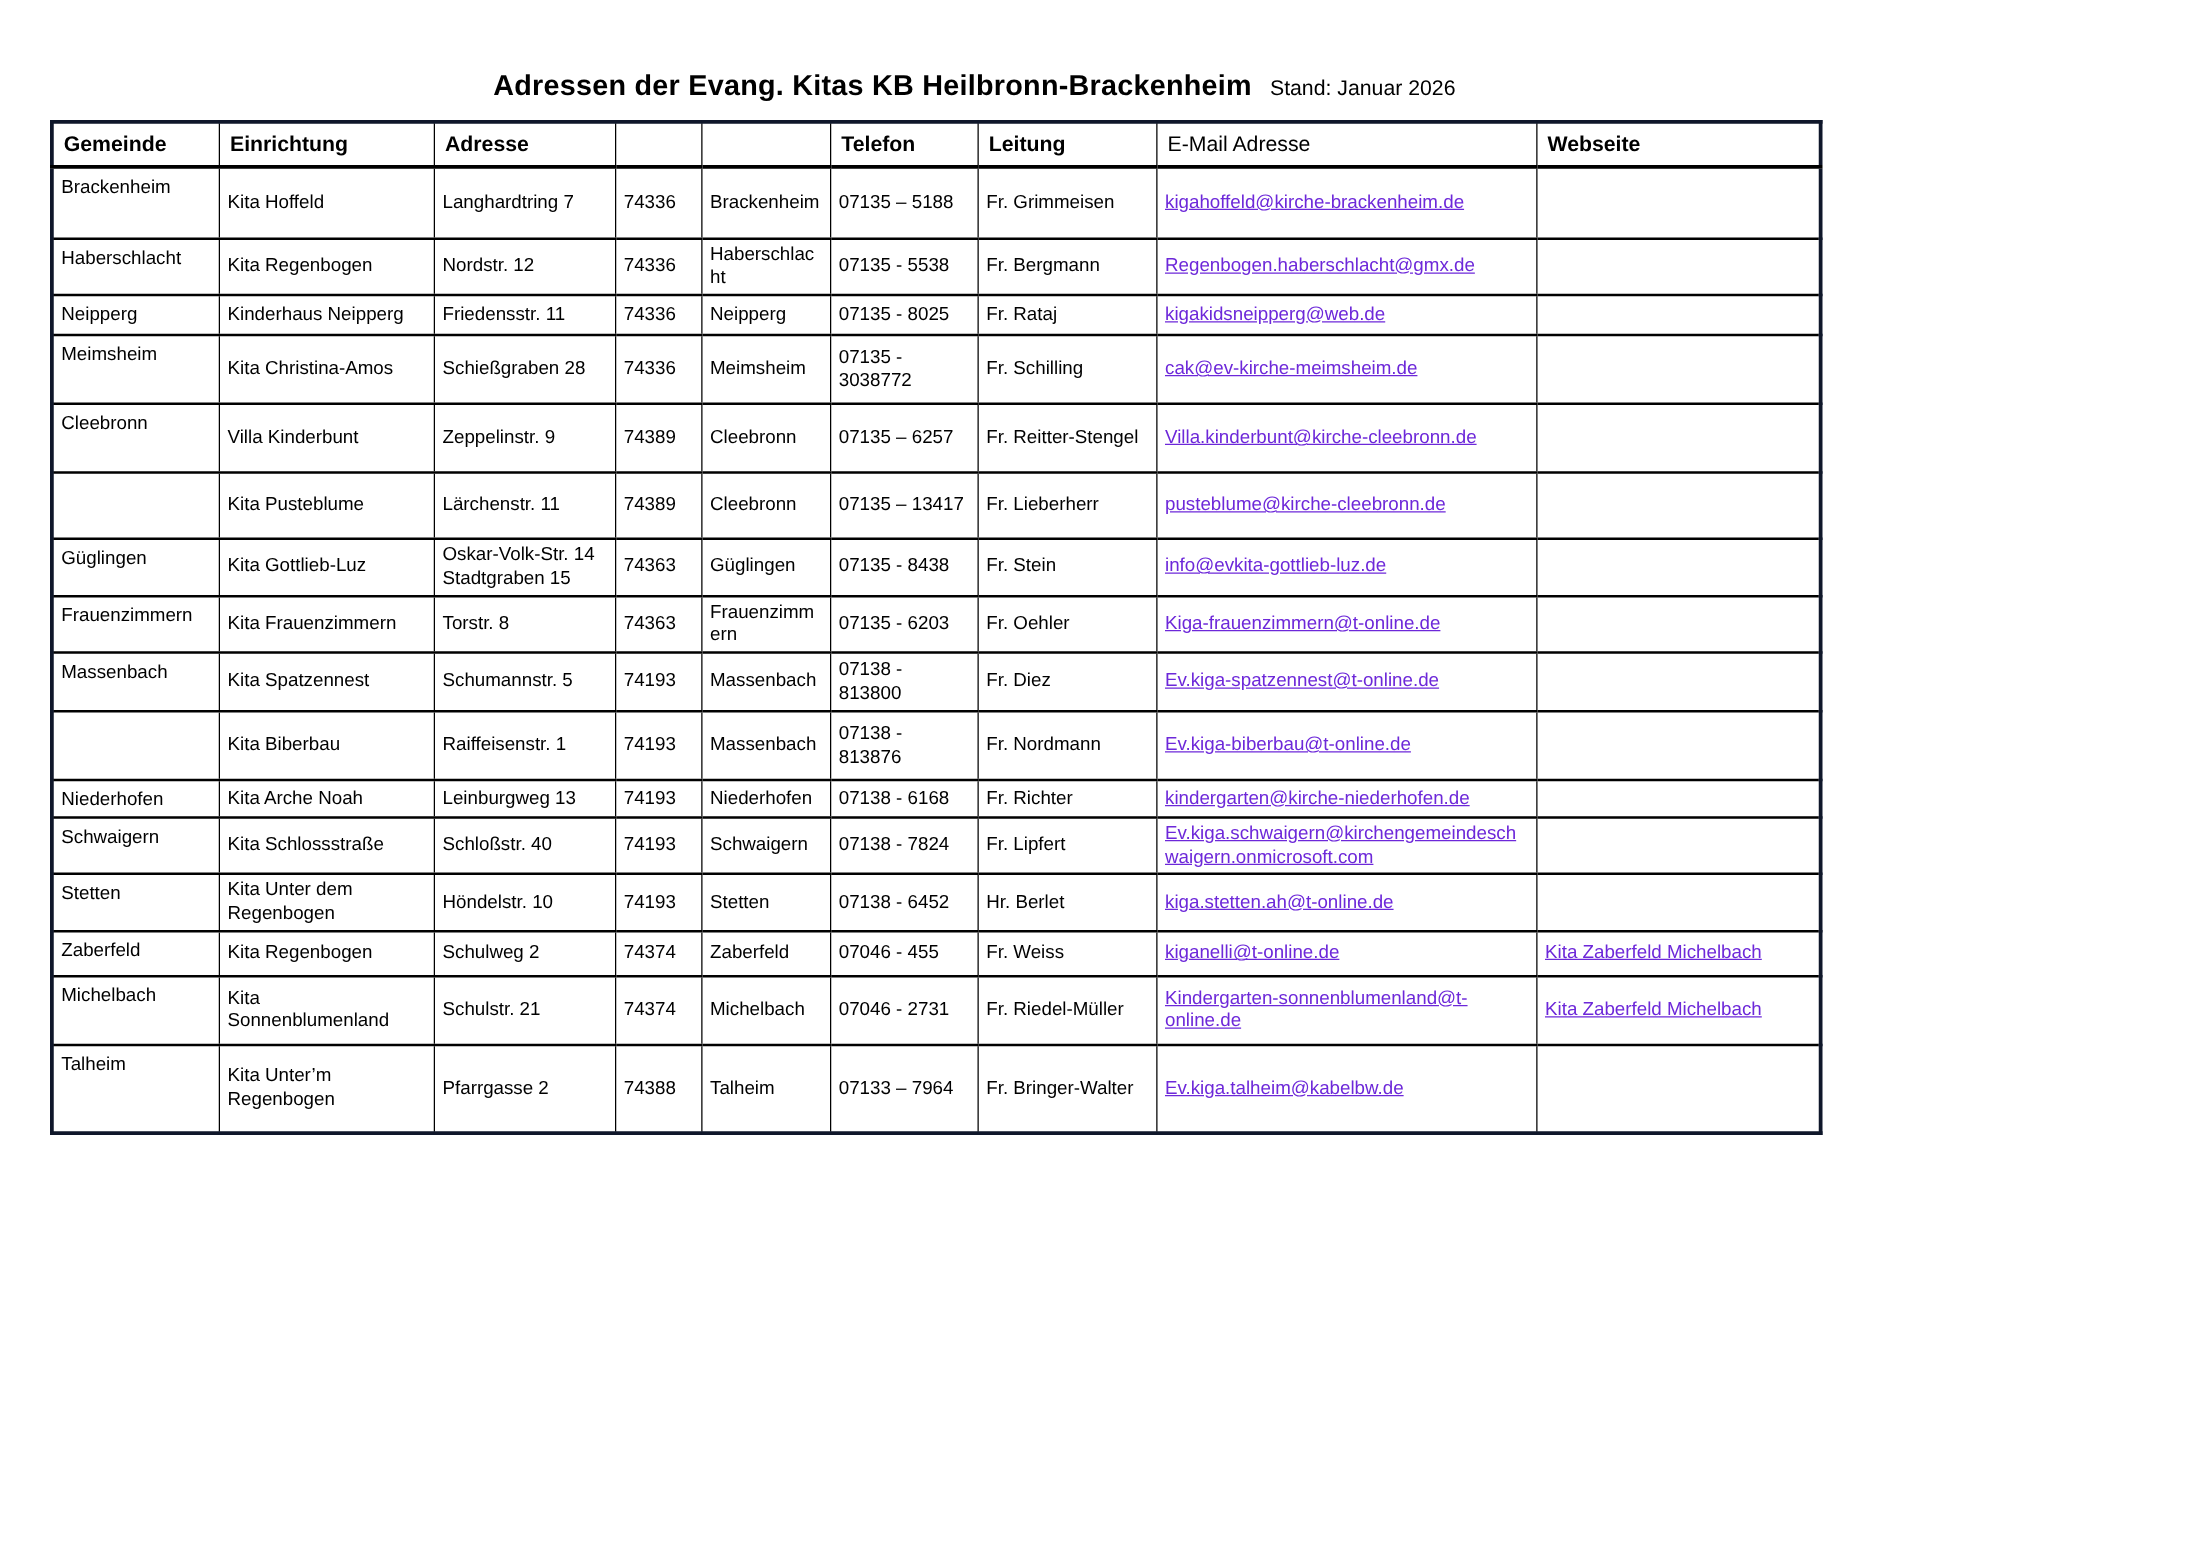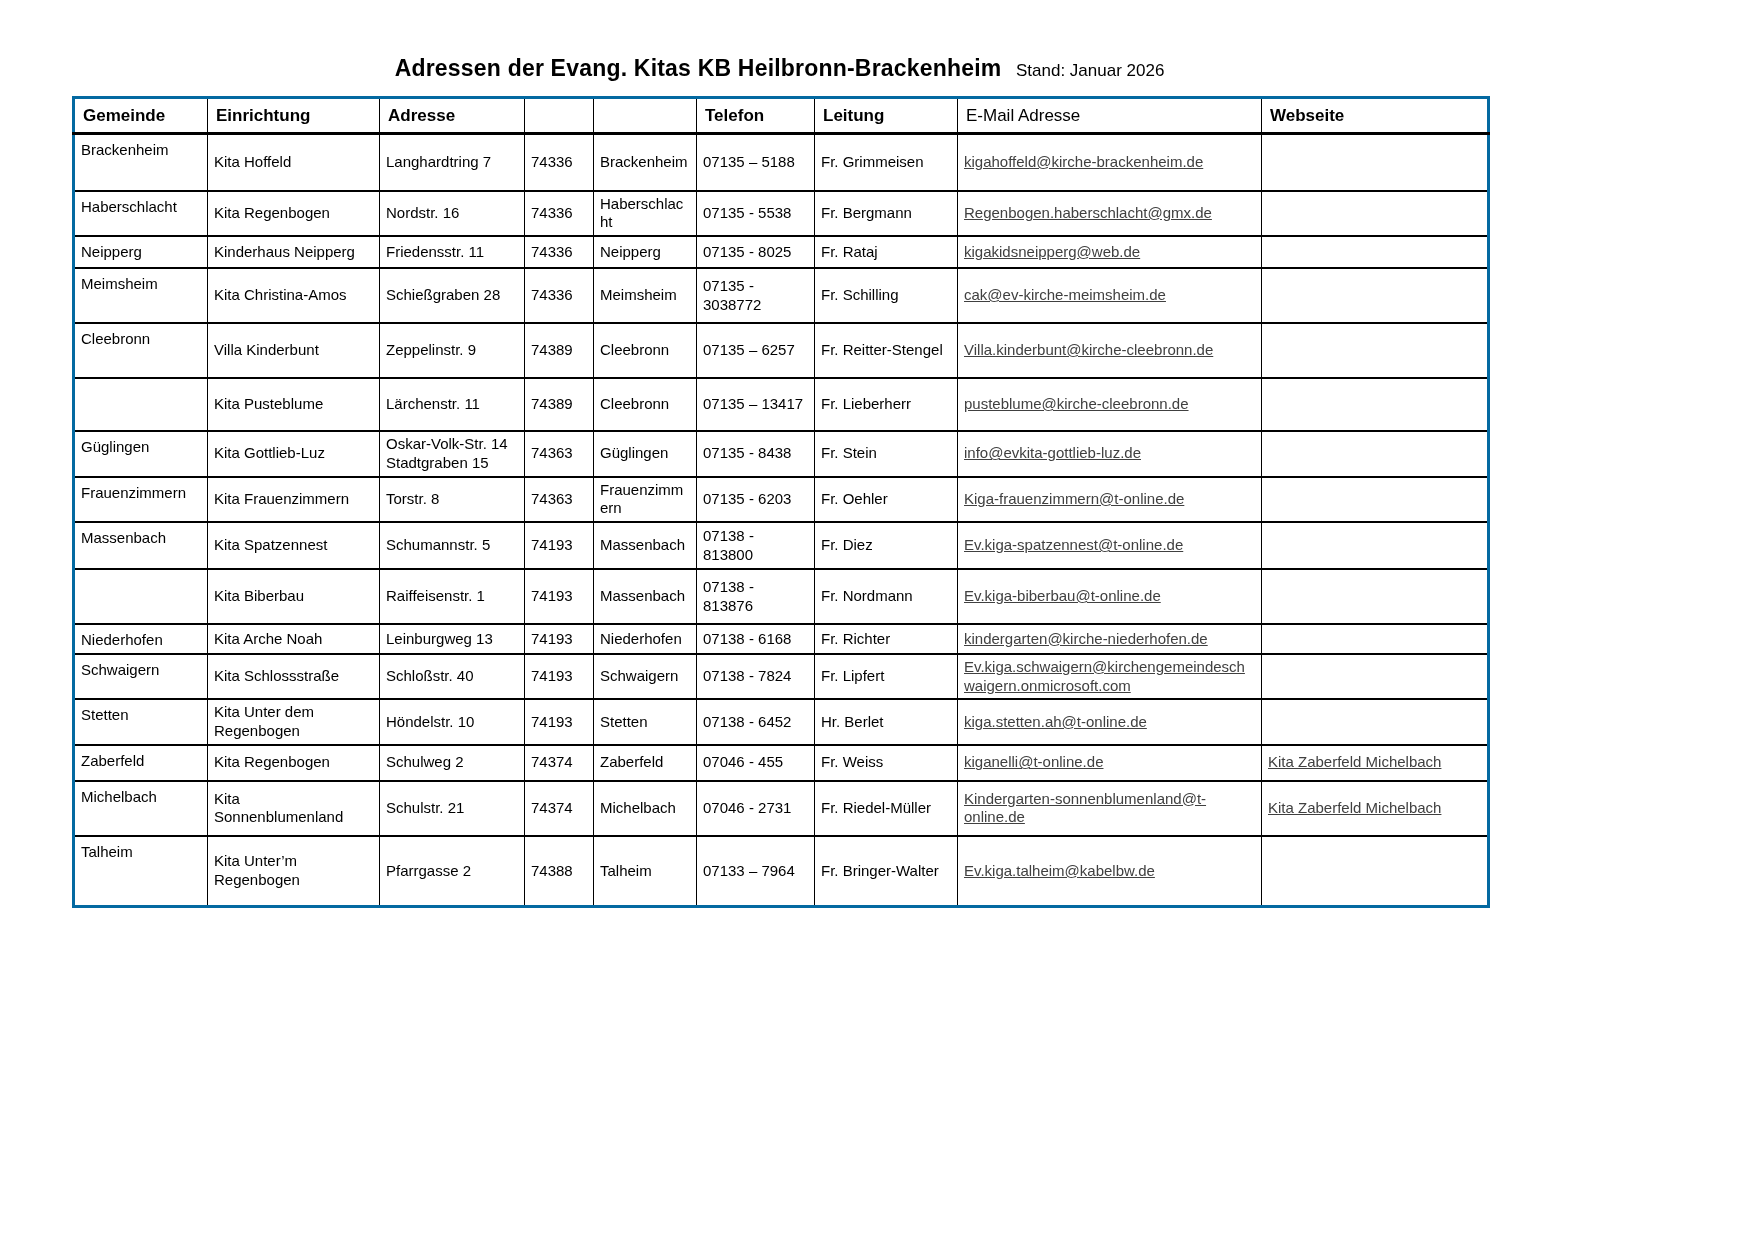--- a/index.html
+++ b/index.html
@@ -2,36 +2,36 @@
 <html><head>
 <meta charset="utf-8">
 <style>
   html,body{margin:0;padding:0;background:#fff;color:#000;}
   body{width:1753px;height:1240px;font-family:"Liberation Sans",sans-serif;position:relative;overflow:hidden;}
 
   .title-wrap{width:1415px;margin:55px 0 14px 72px;text-align:center;white-space:nowrap;}
   .doc-title{display:inline;font-size:23px;font-weight:bold;letter-spacing:0.2px;}
   .stand{display:inline;font-size:17px;font-weight:normal;margin-left:10px;}
 
-  table.kitas{border-collapse:collapse;table-layout:fixed;width:1415px;margin-left:72px;
-    border:3px solid #0369a1;}
+  table.kitas{border-collapse:collapse;table-layout:fixed;width:1415px;margin-left:40px;
+    border:3px solid #0f172a;}
   col.c-gemeinde{width:134px;} col.c-einrichtung{width:172px;} col.c-adresse{width:145px;}
   col.c-plz{width:69px;} col.c-ort{width:103px;} col.c-telefon{width:118px;}
   col.c-leitung{width:143px;} col.c-email{width:304px;} col.c-webseite{width:227px;}
 
   th,td{border-left:1px solid #000;border-right:1px solid #000;
     border-top:2px solid #000;border-bottom:2px solid #000;
     text-align:left;overflow-wrap:break-word;word-wrap:break-word;}
   thead th{font-size:17px;font-weight:bold;padding:6px 8px;vertical-align:middle;
     border-bottom:3px solid #000;height:36px;box-sizing:border-box;}
   thead th:nth-child(8){font-weight:normal;}
   td{font-size:15px;padding:3px 6px;vertical-align:middle;white-space:pre-line;line-height:1.25;}
   td.col-gemeinde{vertical-align:top;padding-top:6px;}
 
-  a{color:#404040;text-decoration:underline;cursor:pointer;}
+  a{color:#6d28d9;text-decoration:underline;cursor:pointer;}
 
   tbody tr:nth-child(1){height:57px;}  tbody tr:nth-child(2){height:42px;}
   tbody tr:nth-child(3){height:32px;}  tbody tr:nth-child(4){height:55px;}
   tbody tr:nth-child(5){height:55px;}  tbody tr:nth-child(6){height:53px;}
   tbody tr:nth-child(7){height:33px;}  tbody tr:nth-child(8){height:45px;}
   tbody tr:nth-child(9){height:47px;}  tbody tr:nth-child(10){height:55px;}
   tbody tr:nth-child(11){height:28px;} tbody tr:nth-child(12){height:43px;}
   tbody tr:nth-child(13){height:44px;} tbody tr:nth-child(14){height:36px;}
   tbody tr:nth-child(15){height:55px;} tbody tr:nth-child(16){height:71px;}
   tbody tr:nth-child(17){height:54px;} tbody tr:nth-child(18){height:66px;}
@@ -77,21 +77,21 @@
     <td class="col-plz">74336</td>
     <td class="col-ort">Brackenheim</td>
     <td class="col-telefon">07135 – 5188</td>
     <td class="col-leitung">Fr. Grimmeisen</td>
     <td class="col-email"><a href="#">kigahoffeld@kirche-brackenheim.de</a></td>
     <td class="col-webseite"></td>
   </tr>
       <tr>
     <td class="col-gemeinde">Haberschlacht</td>
     <td class="col-einrichtung">Kita Regenbogen</td>
-    <td class="col-adresse">Nordstr. 16</td>
+    <td class="col-adresse">Nordstr. 12</td>
     <td class="col-plz">74336</td>
     <td class="col-ort">Haberschlacht</td>
     <td class="col-telefon">07135 - 5538</td>
     <td class="col-leitung">Fr. Bergmann</td>
     <td class="col-email"><a href="#">Regenbogen.haberschlacht@gmx.de</a></td>
     <td class="col-webseite"></td>
   </tr>
       <tr>
     <td class="col-gemeinde">Neipperg</td>
     <td class="col-einrichtung">Kinderhaus Neipperg</td>

